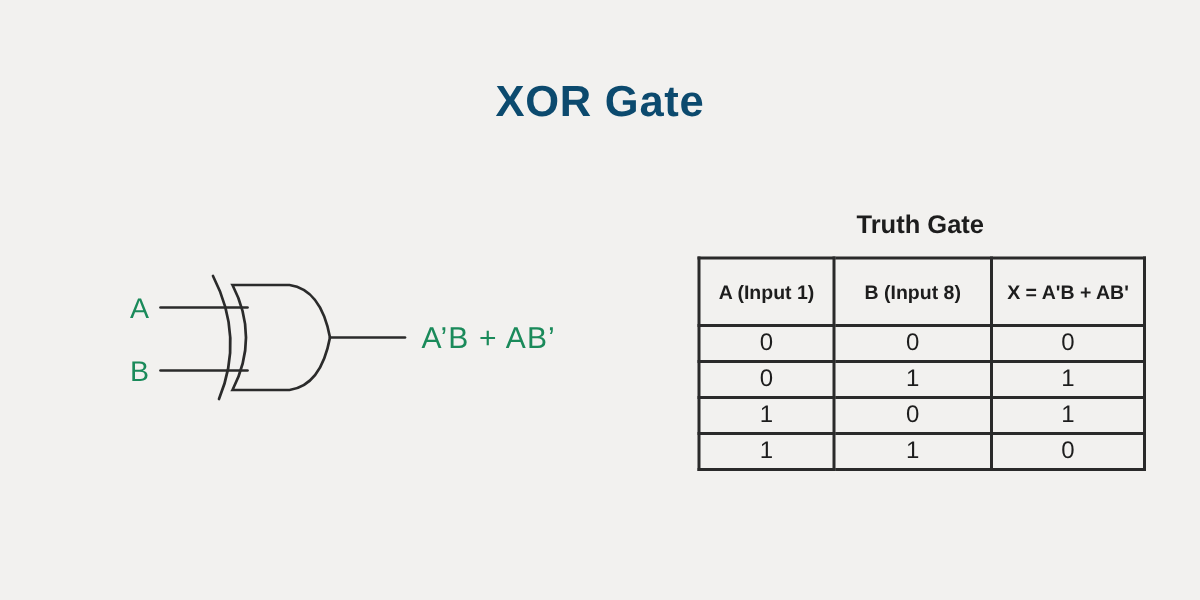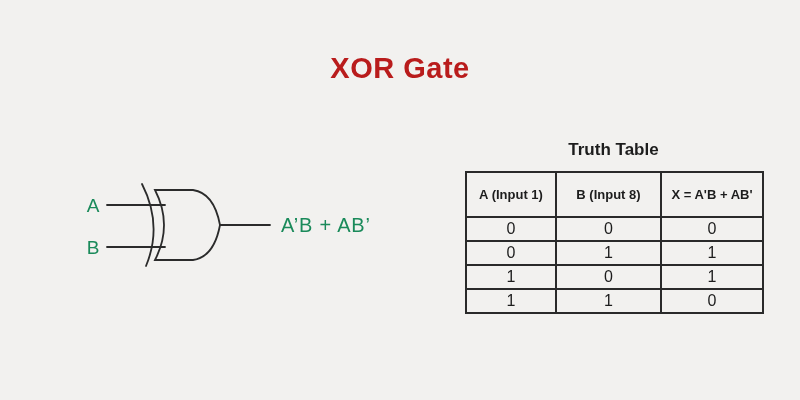--- a/index.html
+++ b/index.html
@@ -18,21 +18,21 @@
   }
   .page-title {
     position: absolute;
     top: 52px;
     left: 0;
     width: 800px;
     text-align: center;
     font-size: 29px;
     font-weight: 700;
     letter-spacing: 0.5px;
-    color: #b91c1c;
+    color: #0c4a6e;
   }
   .gate-svg {
     position: absolute;
     left: 60px;
     top: 158px;
     width: 330px;
     height: 130px;
   }
   .gate-svg path, .gate-svg line {
     fill: none;
@@ -104,21 +104,21 @@
 
     <path d="M 95 32 L 133 32 Q 154 35 160 67 Q 154 99 133 102 L 95 102 Q 113 67 95 32 Z"></path>
 
     <line x1="160" y1="67" x2="210" y2="67"></line>
 
     <text class="io-label" x="33" y="54" text-anchor="middle">A</text>
     <text class="io-label" x="33" y="96" text-anchor="middle">B</text>
     <text class="out-label" x="221" y="74">A’B + AB’</text>
   </svg>
 
-  <div class="tt-title">Truth Table</div>
+  <div class="tt-title">Truth Gate</div>
 
   <table class="truth-table">
     <colgroup>
       <col style="width:90px">
       <col style="width:105px">
       <col style="width:102px">
     </colgroup>
     <thead>
       <tr>
         <th>A (Input 1)</th>

